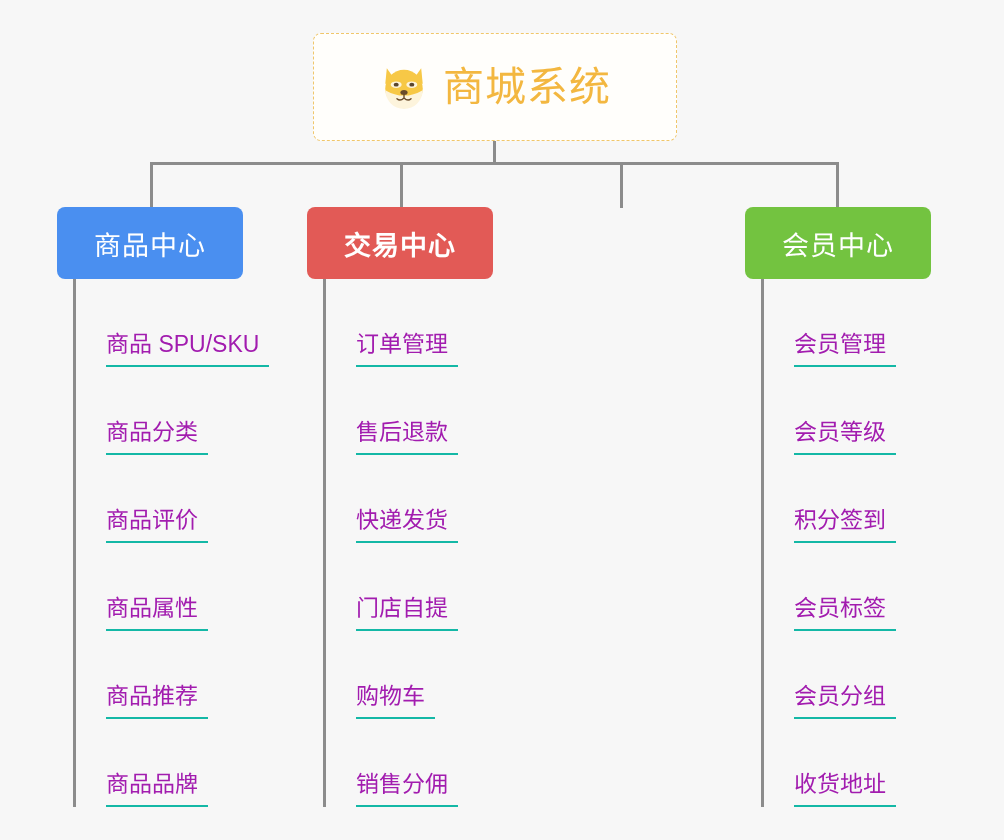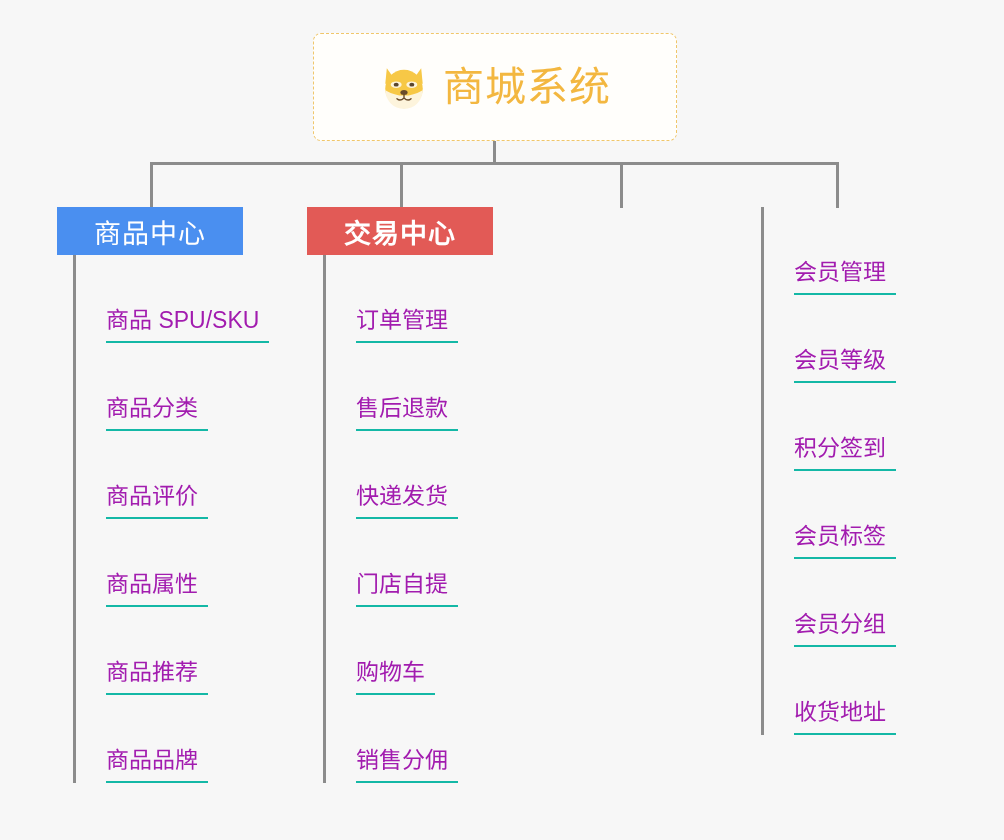--- a/index.html
+++ b/index.html
@@ -59,22 +59,22 @@
   .conn-v { width: 3px; }
   .conn-h { height: 3px; }
 
   
   .column {
     position: absolute;
     top: 207px;
   }
   .cat-box {
     box-sizing: border-box;
-    height: 48px;
-    border-radius: 0;
+    height: 72px;
+    border-radius: 8px;
     display: flex;
     align-items: center;
     justify-content: center;
     color: #ffffff;
     font-size: 27px;
     letter-spacing: 1px;
     white-space: nowrap;
   }
 
   
@@ -185,20 +185,23 @@
           <span class="leaf-label">购物车</span>
         </div>
       <div class="leaf-item">
           <span class="leaf-label">销售分佣</span>
         </div>
     </div>
   </div>
 
 
   <div class="column" id="col-3">
+    <div class="cat-box" style="background: rgb(115, 195, 64);">
+      <span>会员中心</span>
+    </div>
     <div class="leaf-list">
       <div class="leaf-item">
           <span class="leaf-label">会员管理</span>
         </div>
       <div class="leaf-item">
           <span class="leaf-label">会员等级</span>
         </div>
       <div class="leaf-item">
           <span class="leaf-label">积分签到</span>
         </div>

